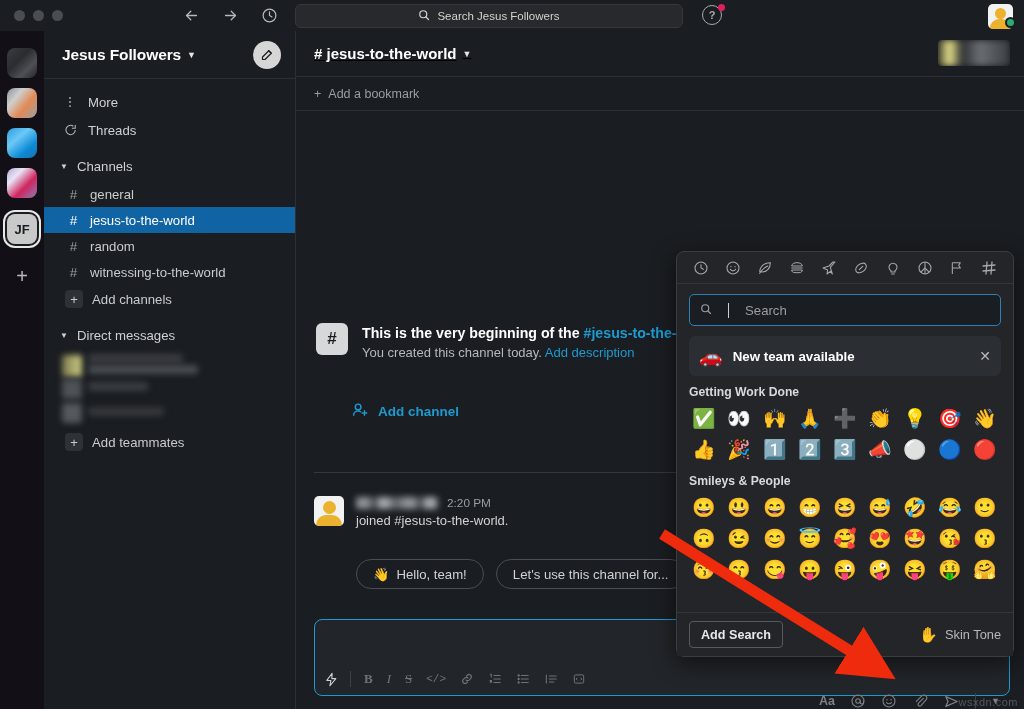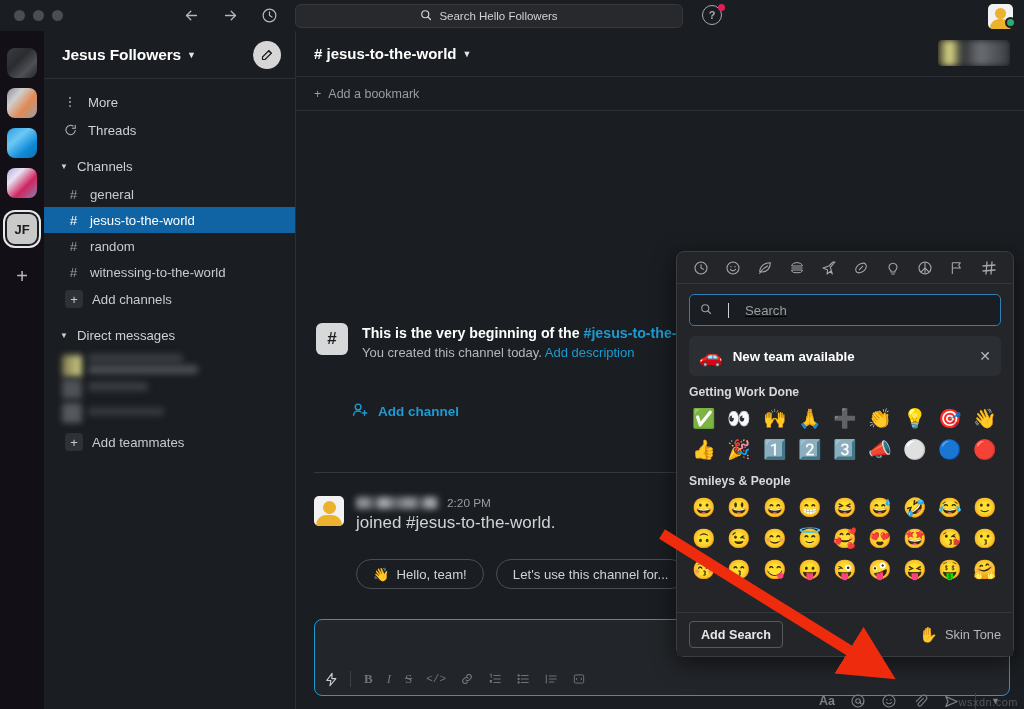--- a/index.html
+++ b/index.html
@@ -76,21 +76,21 @@
   .chanrow { display: flex; align-items: center; height: 26px; padding-left: 24px; color: #c9cbcd; font-size: 13.2px; gap: 11px; cursor: pointer; }
   .chanrow .hash { color: #9b9da0; font-size: 13.5px; width: 11px; text-align: center; }
   .chanrow.sel { background: #1164a3; color: #ffffff; }
   .chanrow.sel .hash { color: #ffffff; }
   .plusbox { width: 18px; height: 18px; border-radius: 4px; background: #2e3136; color: #c9cbcd; display: flex; align-items: center; justify-content: center; font-size: 13px; }
   .addrow { display: flex; align-items: center; height: 28px; padding-left: 21px; gap: 9px; color: #c9cbcd; font-size: 13.2px; }
   .dmblur { position: relative; height: 76px; margin: 2px 0 0 0; }
   .bl { position: absolute; border-radius: 3px; filter: blur(3.4px); }
 
   
-  .chanhead { position: absolute; left: 296px; top: 31px; width: 728px; height: 46px; background: #1a1d21; border-bottom: 1px solid #2c2f33; display: flex; align-items: center; padding-left: 18px; }
+  .chanhead { position: absolute; left: 296px; top: 31px; width: 728px; height: 46px; background: #1a1d21; border-bottom: 1px solid #2c2f33; display: flex; align-items: center; padding-left: 18px; text-decoration: underline; }
   .chantitle { color: #ffffff; font-size: 15px; font-weight: 700; }
   .headavatar { position: absolute; right: 14px; top: 9px; width: 72px; height: 26px; border-radius: 4px; overflow: hidden; }
   .bookmarks { position: absolute; left: 296px; top: 77px; width: 728px; height: 34px; background: #1a1d21; border-bottom: 1px solid #2c2f33; display: flex; align-items: center; padding-left: 18px; gap: 7px; color: #9b9da0; font-size: 12.5px; }
 
   
   .msgpane { position: absolute; left: 296px; top: 111px; width: 728px; height: 505px; background: #1a1d21; }
   .intro { position: absolute; left: 20px; top: 212px; display: flex; gap: 14px; }
   .introhash { width: 32px; height: 32px; border-radius: 6px; background: #d7d8d9; color: #1d1c1d; font-size: 17px; font-weight: 700; display: flex; align-items: center; justify-content: center; }
   .introline1 { color: #ffffff; font-size: 14.2px; font-weight: 700; line-height: 20px; white-space: nowrap; }
   .introline2 { color: #b6b8bb; font-size: 13px; line-height: 20px; }
@@ -98,42 +98,42 @@
   .lnkb { color: #1d9bd1; font-weight: 700; }
   .addpeople { position: absolute; left: 55px; top: 290px; display: flex; align-items: center; gap: 9px; color: #1d9bd1; font-size: 13.5px; font-weight: 700; }
   .divider { position: absolute; left: 18px; top: 361px; width: 692px; height: 1px; background: #36383c; }
   .todaypill { position: absolute; right: 18px; top: 349px; height: 25px; padding: 0 14px; border: 1px solid #41444a; border-radius: 13px; background: #1a1d21; color: #d1d2d3; font-size: 12.4px; font-weight: 700; display: flex; align-items: center; }
   .msgrow { position: absolute; left: 18px; top: 385px; display: flex; gap: 12px; }
   .msgavatar { width: 30px; height: 30px; border-radius: 5px; background: #f2f2f2; position: relative; overflow: hidden; flex: none; }
   .msgavatar .head { position:absolute; left:9px; top:5px; width:13px; height:13px; border-radius:50%; background:#ecb22e; }
   .msgavatar .body { position:absolute; left:2px; top:19px; width:26px; height:16px; border-radius:10px 10px 0 0; background:#ecb22e; }
   .nameblur { width: 82px; height: 12px; border-radius: 2px; filter: blur(3.2px); background: repeating-linear-gradient(90deg,#8f9296 0 14px,#53565a 14px 22px,#a4a7ab 22px 34px,#6b6e72 34px 46px); }
   .msgtime { color: #9b9da0; font-size: 11.8px; }
-  .msgbody { color: #d1d2d3; font-size: 17px; margin-top: 3px; }
+  .msgbody { color: #d1d2d3; font-size: 13px; margin-top: 3px; }
   .suggestions { position: absolute; left: 60px; top: 448px; display: flex; gap: 12px; }
   .sugg { height: 30px; padding: 0 16px; border: 1px solid #4a4d52; border-radius: 16px; background: #1a1d21; color: #d1d2d3; font-size: 13.2px; display: flex; align-items: center; gap: 7px; }
 
   
   .composer { position: absolute; left: 314px; top: 619px; width: 696px; height: 77px; border: 1.6px solid #1d9bd1; border-radius: 8px; background: #222529; }
   .compplaceholder { position: absolute; left: 14px; top: 13px; color: #8b9aa8; font-size: 13.8px; }
   .comptoolbar { position: absolute; left: 0; bottom: 0; width: 100%; height: 32px; display: flex; align-items: center; padding: 0 9px; }
   .fmticon { color: #6f7276; margin-right: 14px; display: flex; align-items: center; }
   .fmticon.lightning { color: #cdd0d3; margin-right: 11px; }
   .vbar { width: 1px; height: 16px; background: #3d4045; margin-right: 13px; }
   .compright { margin-left: auto; display: flex; align-items: center; gap: 15px; margin-top: 44px; }
   .compright .ic { color: #7e8185; display: flex; align-items: center; }
   .sendic { color: #6f7276; }
   .sendsep { width: 1px; height: 16px; background: #3d4045; }
 
   
   .picker { position: absolute; left: 676px; top: 251px; width: 338px; height: 406px; background: #232529; border: 1px solid #3a3d42; border-radius: 8px; box-shadow: 0 6px 22px rgba(0,0,0,.55); }
   .cats { height: 32px; display: flex; align-items: center; justify-content: space-around; padding: 0 8px; border-bottom: 1px solid #33363b; }
   .cat { color: #a6a8ab; display: flex; align-items: center; }
   .searchwrap { padding: 10px 12px 6px 12px; }
-  .emsearch { height: 32px; border: 1.6px solid #2c7fb8; border-radius: 5px; background: #1a1d21; display: flex; align-items: center; padding: 0 10px; gap: 16px; text-decoration: underline; }
+  .emsearch { height: 32px; border: 1.6px solid #2c7fb8; border-radius: 5px; background: #1a1d21; display: flex; align-items: center; padding: 0 10px; gap: 16px; }
   .emsearch .ph { color: #9b9da0; font-size: 13.2px; }
   .caret-i { width: 1px; height: 15px; background: #cfd1d3; }
   .notice { margin: 4px 12px 0 12px; height: 40px; background: #2b2e33; border-radius: 6px; display: flex; align-items: center; padding: 0 10px; gap: 10px; }
   .noticeicon { font-size: 19px; line-height: 1; }
   .noticetext { color: #ffffff; font-size: 13.3px; font-weight: 700; }
   .noticeclose { margin-left: auto; color: #b6b8bb; font-size: 14px; }
   .grouptitle { color: #d8d9da; font-size: 12.2px; font-weight: 700; padding: 9px 12px 4px 12px; }
   .egrid { display: grid; grid-template-columns: repeat(9, 1fr); padding: 0 10px; }
   .ecell { height: 31px; display: flex; align-items: center; justify-content: center; font-size: 19px; line-height: 1; }
   .pfoot { position: absolute; left: 0; bottom: 0; width: 100%; height: 44px; background: #232529; border-top: 1px solid #33363b; display: flex; align-items: center; padding: 0 12px; }
@@ -176,21 +176,21 @@
       </span>
     </div>
 
     <div class="searchbar">
       <span>
         <svg width="12" height="12" viewBox="0 0 24 24" fill="none" stroke="currentColor" stroke-width="2.4">
             <circle cx="10.5" cy="10.5" r="7"></circle>
             <line x1="16" y1="16" x2="21" y2="21" stroke-linecap="round"></line>
           </svg>
       </span>
-      <span>Search Hello Followers</span>
+      <span>Search Jesus Followers</span>
     </div>
 
     <div class="helpbtn">
       <div class="ring">
           <span>?</span>
         </div>
       <div class="helpdot"></div>
     </div>
 
     <div class="topavatar">

